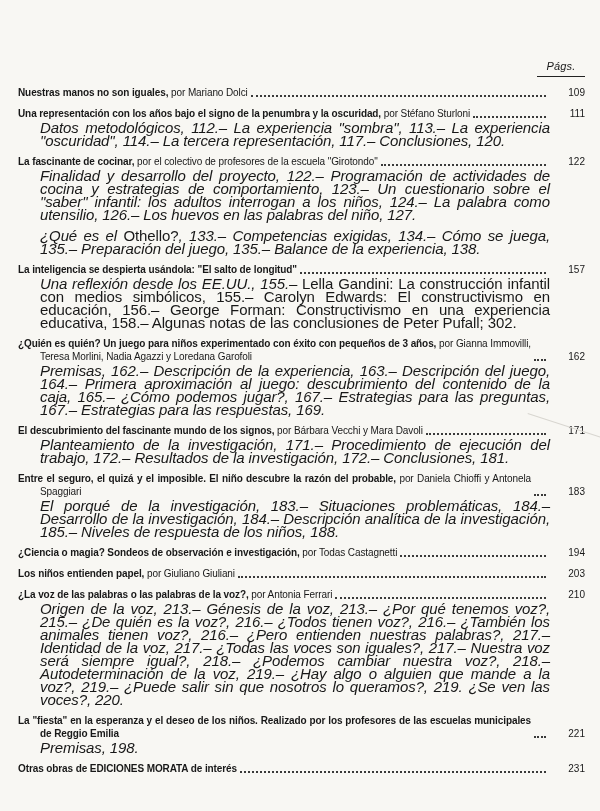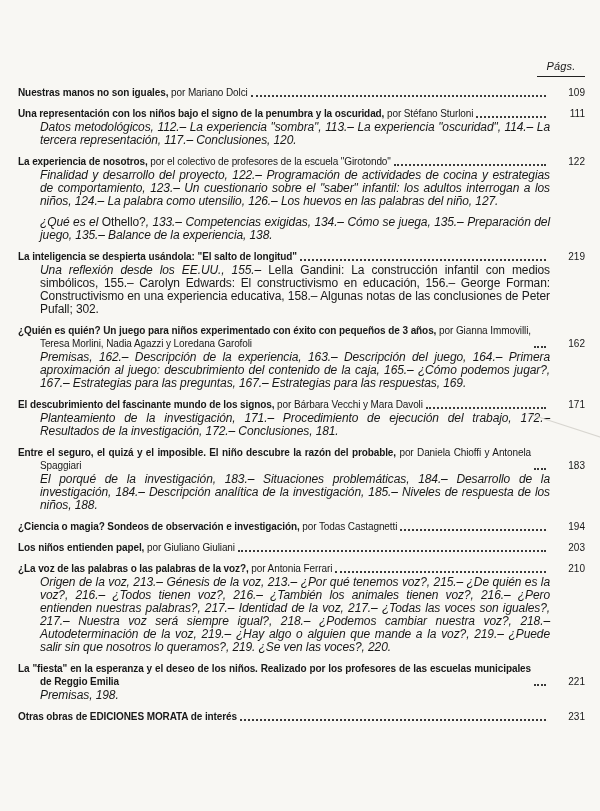--- a/index.html
+++ b/index.html
@@ -54,21 +54,21 @@
   .pageno {
     flex: 0 0 34px;
     text-align: right;
     font-size: 10px;
     line-height: 13px;
   }
   .sub {
     margin-left: 22px;
     margin-top: 1px;
     text-align: justify;
-    font-size: 12px;
+    font-size: 15px;
     line-height: 13px;
     letter-spacing: -0.1px;
     max-width: 510px;
   }
   .sub .i { font-style: italic; }
   .sub .r { font-style: normal; }
   
   .scratch {
     position: absolute;
     left: 525px; top: 430px;
@@ -89,45 +89,45 @@
     <div class="row">
       <div class="title"><span class="b">Nuestras manos no son iguales,</span><span> por Mariano Dolci</span></div>
       <div class="dots"></div>
       <div class="pageno">109</div>
     </div>
 
   </div>
 
   <div class="entry">
     <div class="row">
-      <div class="title"><span class="b">Una representación con los niños bajo el signo de la penumbra y la oscuridad,</span><span> por Stéfano Sturloni</span></div>
+      <div class="title"><span class="b">Una representación con los años bajo el signo de la penumbra y la oscuridad,</span><span> por Stéfano Sturloni</span></div>
       <div class="dots"></div>
       <div class="pageno">111</div>
     </div>
     <div class="sub"><span class="i">Datos metodológicos, 112.– La experiencia "sombra", 113.– La experiencia "oscuridad", 114.– La tercera representación, 117.– Conclusiones, 120.</span></div>
   </div>
 
   <div class="entry">
     <div class="row">
-      <div class="title"><span class="b">La experiencia de nosotros,</span><span> por el colectivo de profesores de la escuela "Girotondo"</span></div>
+      <div class="title"><span class="b">La fascinante de cocinar,</span><span> por el colectivo de profesores de la escuela "Girotondo"</span></div>
       <div class="dots"></div>
       <div class="pageno">122</div>
     </div>
     <div class="sub"><span class="i">Finalidad y desarrollo del proyecto, 122.– Programación de actividades de cocina y estrategias de comportamiento, 123.– Un cuestionario sobre el "saber" infantil: los adultos interrogan a los niños, 124.– La palabra como utensilio, 126.– Los huevos en las palabras del niño, 127.</span></div>
   </div>
 
   <div class="entry">
     <div class="sub"><span class="i">¿Qué es el </span><span class="r">Othello?</span><span class="i">, 133.– Competencias exigidas, 134.– Cómo se juega, 135.– Preparación del juego, 135.– Balance de la experiencia, 138.</span></div>
   </div>
 
   <div class="entry">
     <div class="row">
       <div class="title"><span class="b">La inteligencia se despierta usándola: "El salto de longitud"</span></div>
       <div class="dots"></div>
-      <div class="pageno">219</div>
+      <div class="pageno">157</div>
     </div>
     <div class="sub"><span class="i">Una reflexión desde los EE.UU., 155.– </span><span class="r">Lella Gandini: La construcción infantil con medios simbólicos, 155.– Carolyn Edwards: El constructivismo en educación, 156.– George Forman: Constructivismo en una experiencia educativa, 158.– Algunas notas de las conclusiones de Peter Pufall; 302.</span></div>
   </div>
 
   <div class="entry">
     <div class="row">
       <div class="title"><span class="b">¿Quién es quién? Un juego para niños experimentado con éxito con pequeños de 3 años,</span><span> por Gianna Immovilli, Teresa Morlini, Nadia Agazzi y Loredana Garofoli</span></div>
       <div class="dots"></div>
       <div class="pageno">162</div>
     </div>

